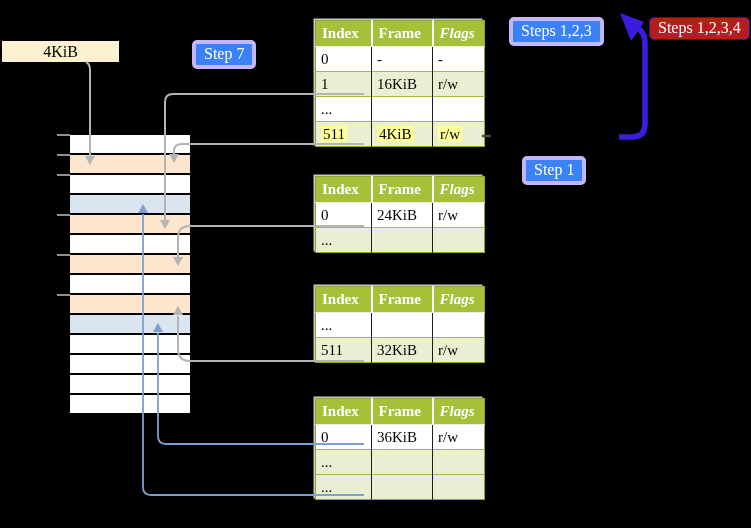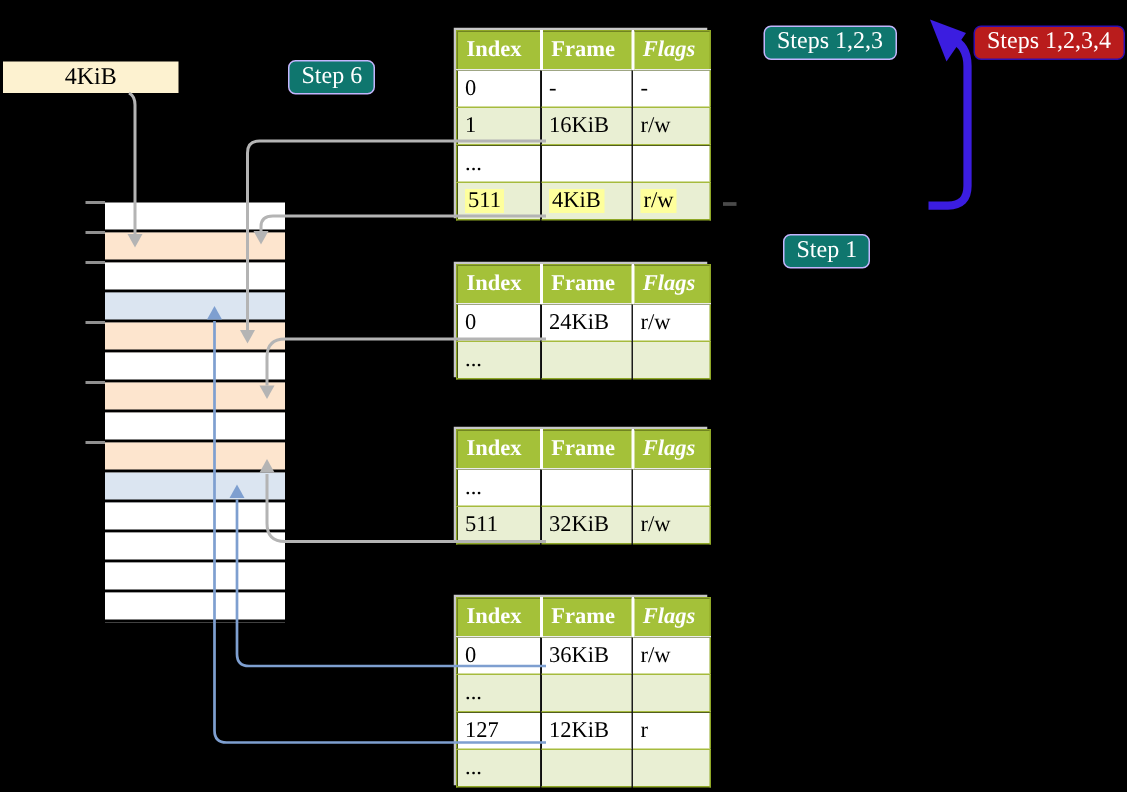--- a/index.html
+++ b/index.html
@@ -20,21 +20,21 @@
   }
 
   
   .badge{
     font-size:16px;line-height:18px;
     color:#fff;
     padding:1px 8px 2px;
     border-radius:5px;
     white-space:nowrap;
   }
-  .badge.red{background:#0f766e;border:1px solid #c4b5fd;}
+  .badge.red{background:#3b82f6;border:4px solid #c4b5fd;}
   .badge.blue{background:#b91c1c;border:1px solid #2f0fb0;}
   .b-step0{left:192px;top:40px;}
   .b-steps123{left:509px;top:17px;}
   .b-steps1234{left:649px;top:17px;}
   .b-step4{left:522px;top:156px;}
 
   
   .mem{
     left:70px;top:135px;width:120px;
     background:#000;
@@ -42,21 +42,21 @@
   .mem-cell{
     height:20px;
     box-sizing:border-box;
     border-bottom:2px solid #000;
   }
   .mem-cell.empty{background:#ffffff;}
   .mem-cell.page-table{background:#fde5ce;}
   .mem-cell.mapped-page{background:#dbe5f1;}
 
   
-  .ptable{left:304px;width:169px;box-shadow:-1.5px -1.5px 0 0 #c8c8c8;}
+  .ptable{left:315px;width:169px;box-shadow:-1.5px -1.5px 0 0 #c8c8c8;}
   .pt1{top:20px;} .pt2{top:176px;} .pt3{top:286px;} .pt4{top:398px;}
   .ptable table{
     border-collapse:collapse;
     table-layout:fixed;
     width:169px;
     border:1.5px solid #8fa826;
     font-size:15px;
   }
   .ptable col.c1{width:56px;}
   .ptable col.c2{width:61px;}
@@ -82,21 +82,21 @@
   .ptable span.hl{background:#feff9c;padding:0 2px;}
 
   
   svg.overlay{position:absolute;left:0;top:0;pointer-events:none;}
 </style>
 </head>
 <body>
 
 <div class="abs label4k">4KiB</div>
 
-<div class="abs badge red b-step0">Step 6</div>
+<div class="abs badge red b-step0">Step 7</div>
 <div class="abs badge red b-steps123">Steps 1,2,3</div>
 <div class="abs badge blue b-steps1234">Steps 1,2,3,4</div>
 <div class="abs badge red b-step4">Step 1</div>
 
 <div class="abs mem">
     <div class="mem-cell empty"></div>
     <div class="mem-cell page-table"></div>
     <div class="mem-cell empty"></div>
     <div class="mem-cell mapped-page"></div>
     <div class="mem-cell page-table"></div>
@@ -222,25 +222,20 @@
       <tbody>
         <tr>
           <td><span>0</span></td>
           <td><span>36KiB</span></td>
           <td><span>r/w</span></td>
         </tr>
         <tr class="shade">
           <td><span>...</span></td>
           <td><span></span></td>
           <td><span></span></td>
-        </tr>
-        <tr>
-          <td><span>127</span></td>
-          <td><span>12KiB</span></td>
-          <td><span>r</span></td>
         </tr>
         <tr class="shade">
           <td><span>...</span></td>
           <td><span></span></td>
           <td><span></span></td>
         </tr>
       </tbody>
     </table>
   </div>
 

